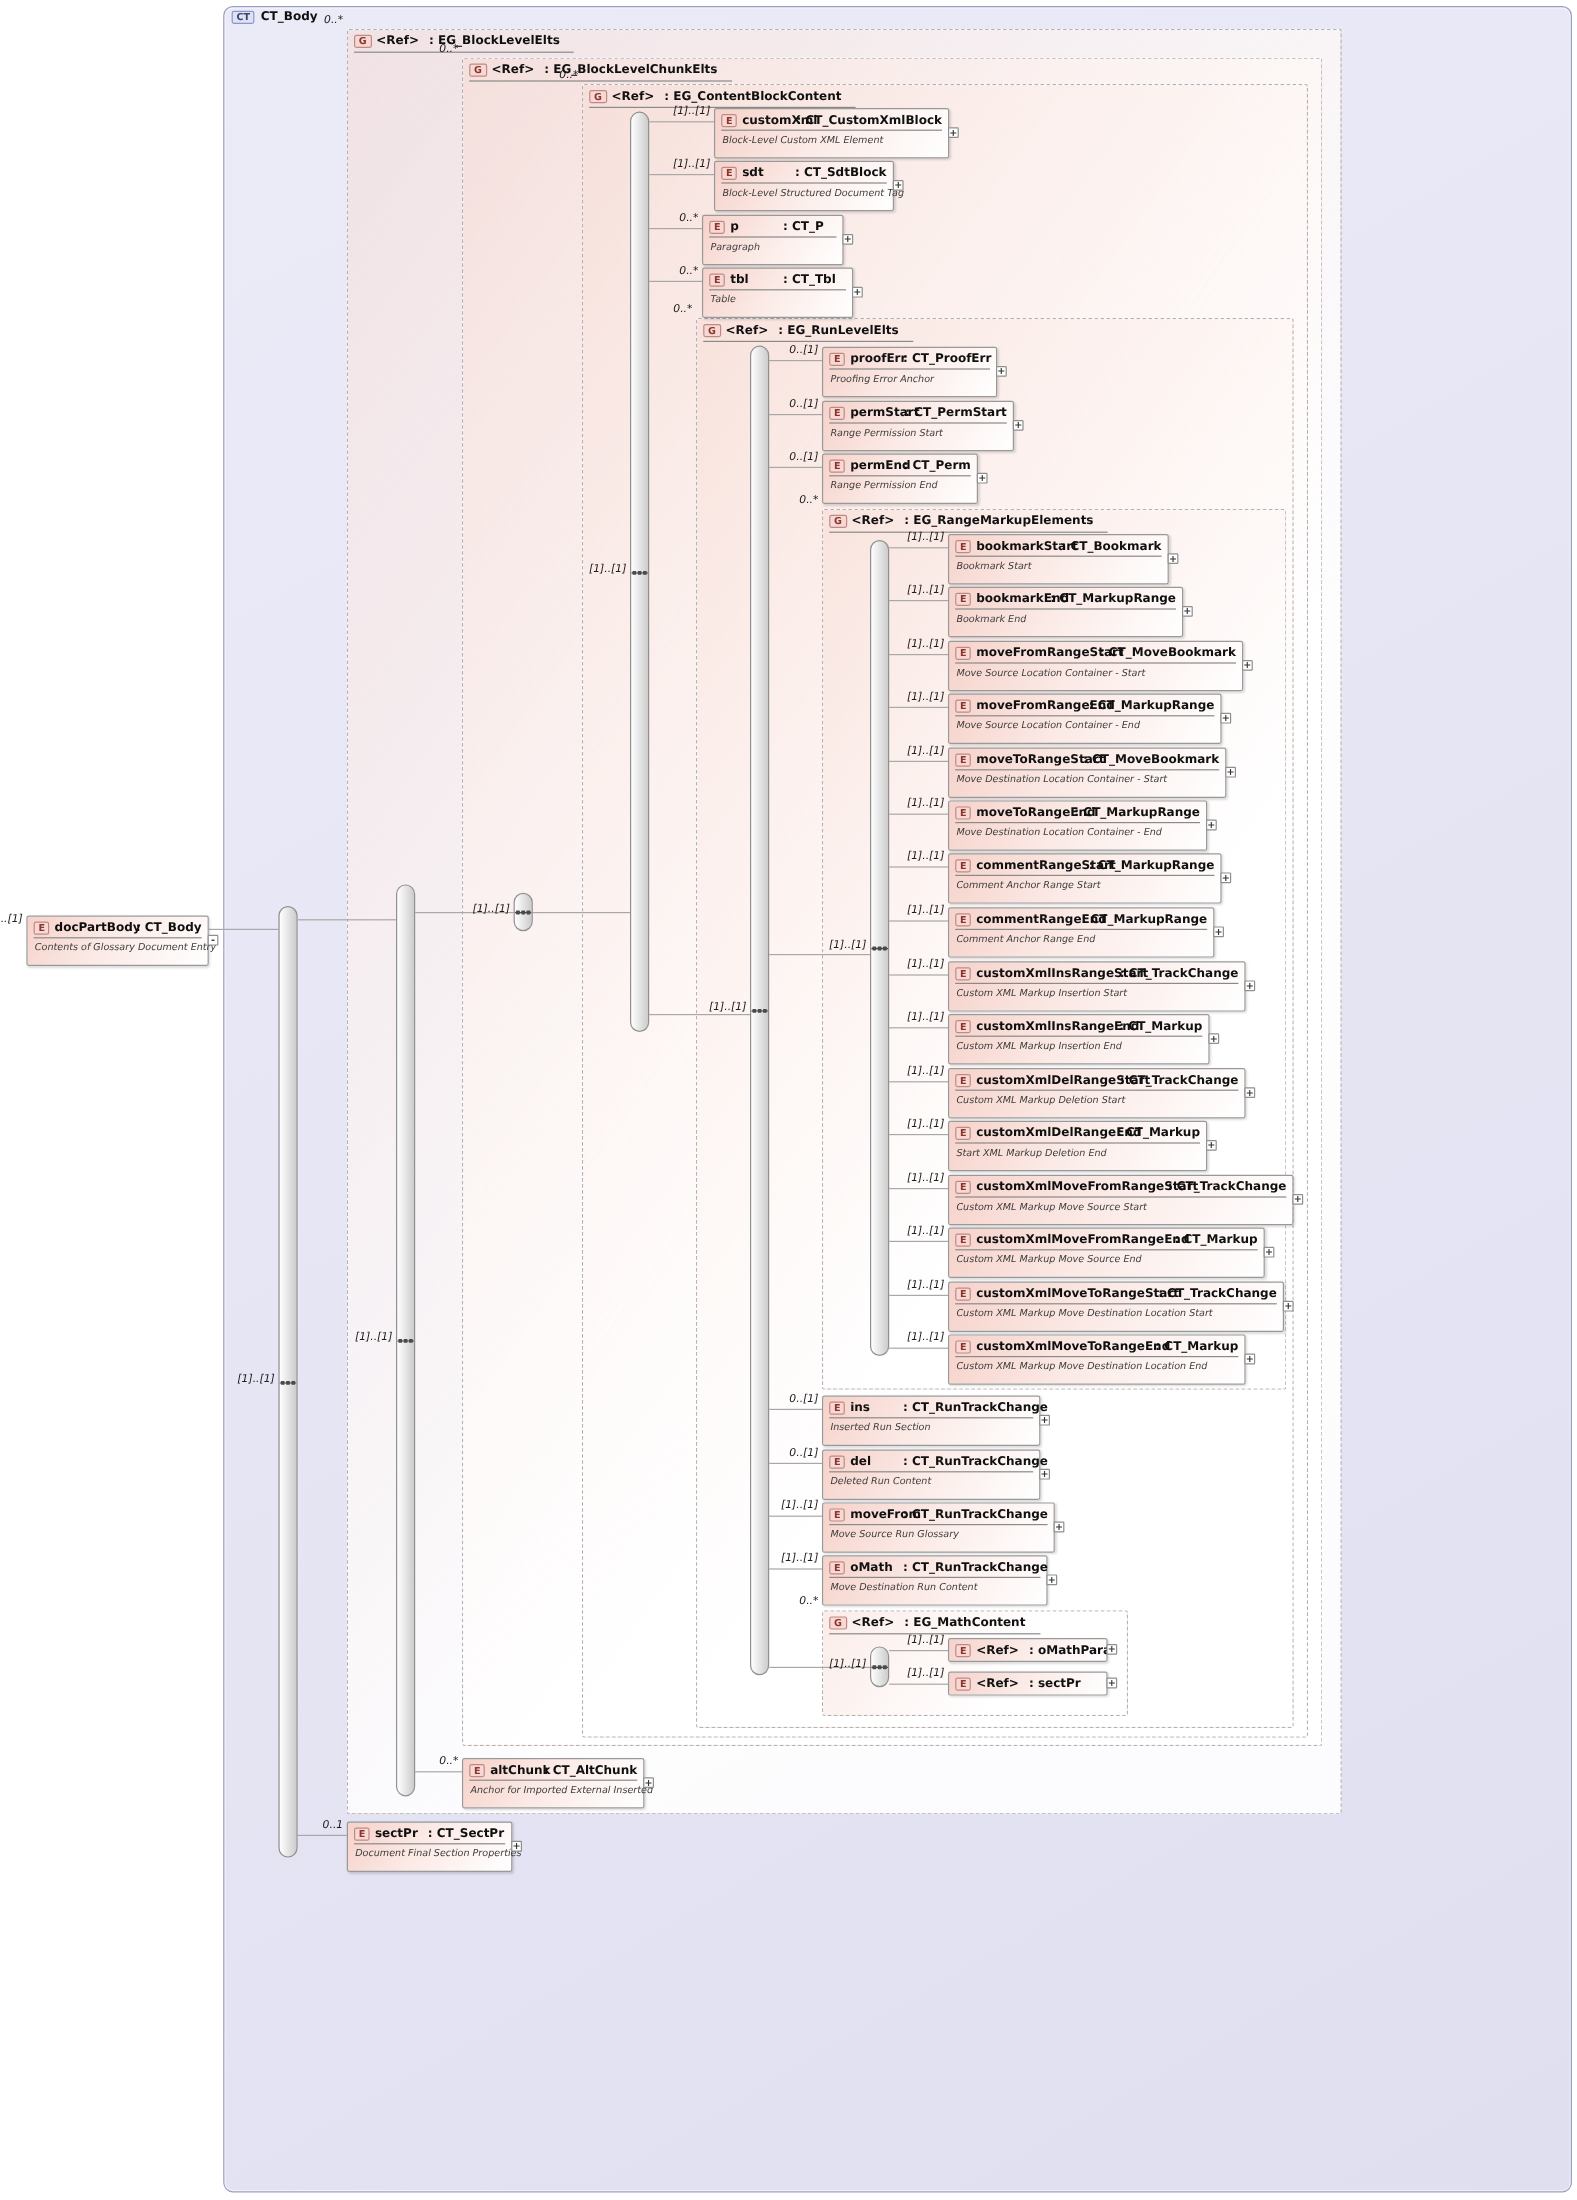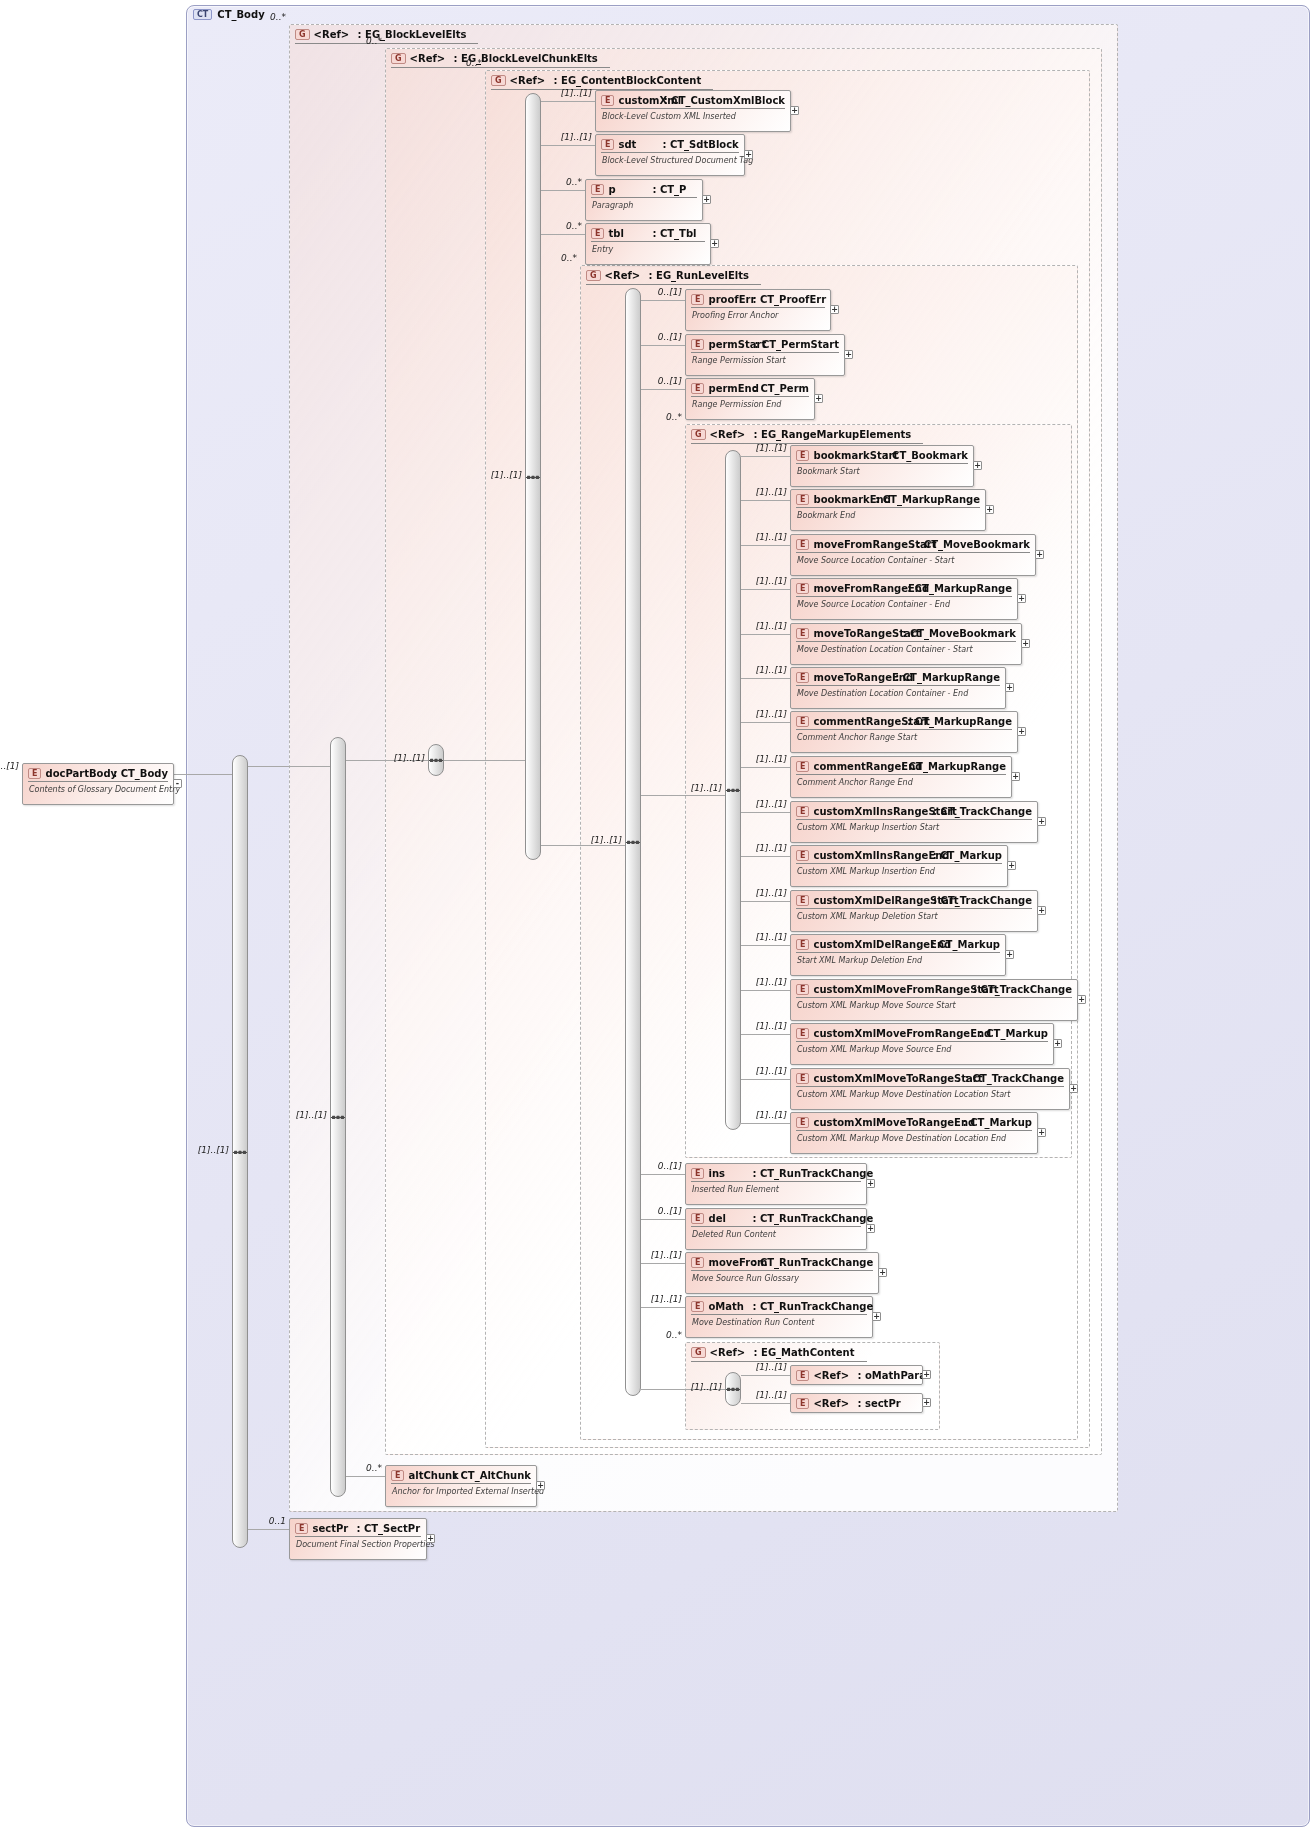--- a/index.html
+++ b/index.html
@@ -207,21 +207,21 @@
     </div>
     <div class="card" style="right: 1295px; top: 761px;">0..[1]</div>
     <div class="expand" style="left: 173px; top: 779px; width: 9px; height: 9px;">-</div>
     <div class="el el-full" style="left: 595px; top: 90px; width: 196px; height: 42px;">
       <div class="el-h">
         <span class="badge e">E</span>
         <span class="nm">customXml</span>
         <span class="tp">CT_CustomXmlBlock</span>
       </div>
       <div class="sep"></div>
-      <div class="ann">Block-Level Custom XML Inserted</div>
+      <div class="ann">Block-Level Custom XML Element</div>
     </div>
     <div class="card" style="right: 722px; top: 88px;">[1]..[1]</div>
     <div class="expand" style="left: 790px; top: 106px; width: 9px; height: 9px;">+</div>
     <div class="el el-full" style="left: 595px; top: 134px; width: 150px; height: 42px;">
       <div class="el-h">
         <span class="badge e">E</span>
         <span class="nm">sdt</span>
         <span class="tp">CT_SdtBlock</span>
       </div>
       <div class="sep"></div>
@@ -240,21 +240,21 @@
     </div>
     <div class="card" style="right: 732px; top: 177px;">0..*</div>
     <div class="expand" style="left: 702px; top: 195px; width: 9px; height: 9px;">+</div>
     <div class="el el-full" style="left: 585px; top: 223px; width: 126px; height: 42px;">
       <div class="el-h">
         <span class="badge e">E</span>
         <span class="nm">tbl</span>
         <span class="tp">CT_Tbl</span>
       </div>
       <div class="sep"></div>
-      <div class="ann">Entry</div>
+      <div class="ann">Table</div>
     </div>
     <div class="card" style="right: 732px; top: 221px;">0..*</div>
     <div class="expand" style="left: 710px; top: 239px; width: 9px; height: 9px;">+</div>
     <div class="el el-full" style="left: 685px; top: 289px; width: 146px; height: 42px;">
       <div class="el-h">
         <span class="badge e">E</span>
         <span class="nm">proofErr</span>
         <span class="tp">CT_ProofErr</span>
       </div>
       <div class="sep"></div>
@@ -460,21 +460,21 @@
     </div>
     <div class="card" style="right: 527px; top: 1110px;">[1]..[1]</div>
     <div class="expand" style="left: 1037px; top: 1128px; width: 9px; height: 9px;">+</div>
     <div class="el el-full" style="left: 685px; top: 1163px; width: 182px; height: 42px;">
       <div class="el-h">
         <span class="badge e">E</span>
         <span class="nm">ins</span>
         <span class="tp">CT_RunTrackChange</span>
       </div>
       <div class="sep"></div>
-      <div class="ann">Inserted Run Element</div>
+      <div class="ann">Inserted Run Section</div>
     </div>
     <div class="card" style="right: 632px; top: 1161px;">0..[1]</div>
     <div class="expand" style="left: 866px; top: 1179px; width: 9px; height: 9px;">+</div>
     <div class="el el-full" style="left: 685px; top: 1208px; width: 182px; height: 42px;">
       <div class="el-h">
         <span class="badge e">E</span>
         <span class="nm">del</span>
         <span class="tp">CT_RunTrackChange</span>
       </div>
       <div class="sep"></div>

